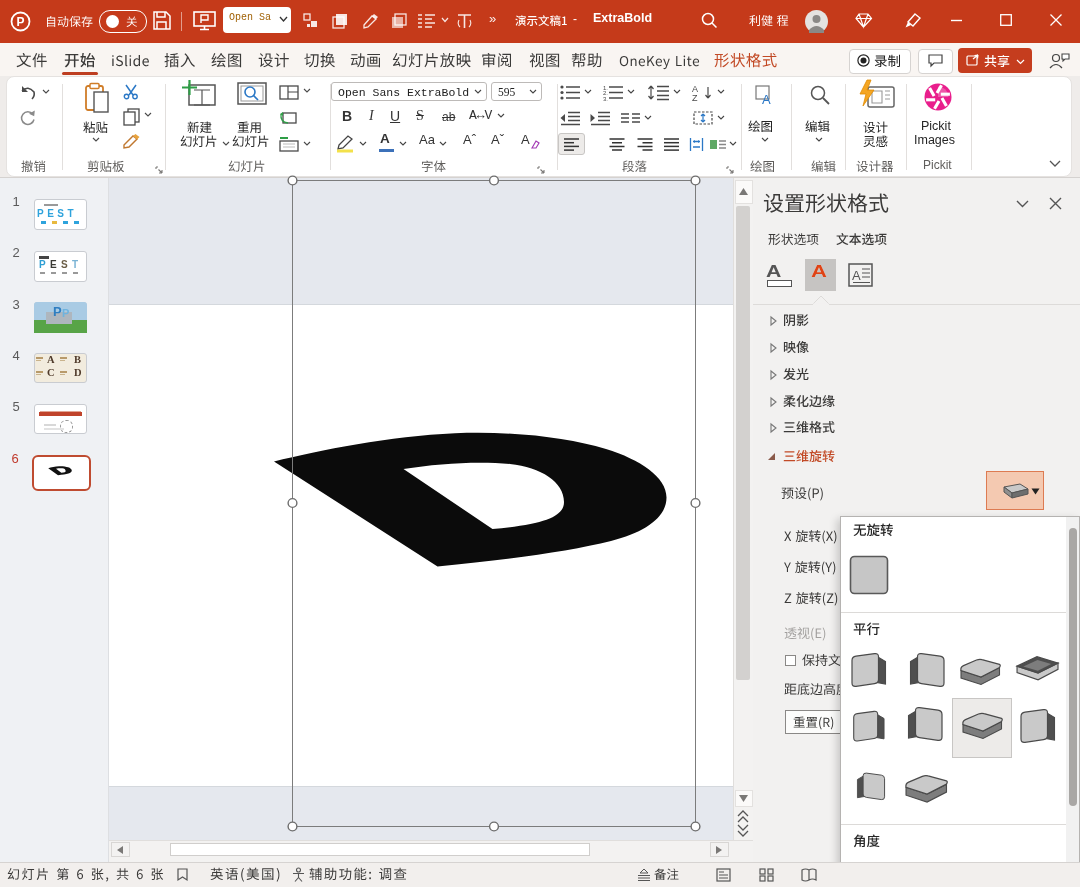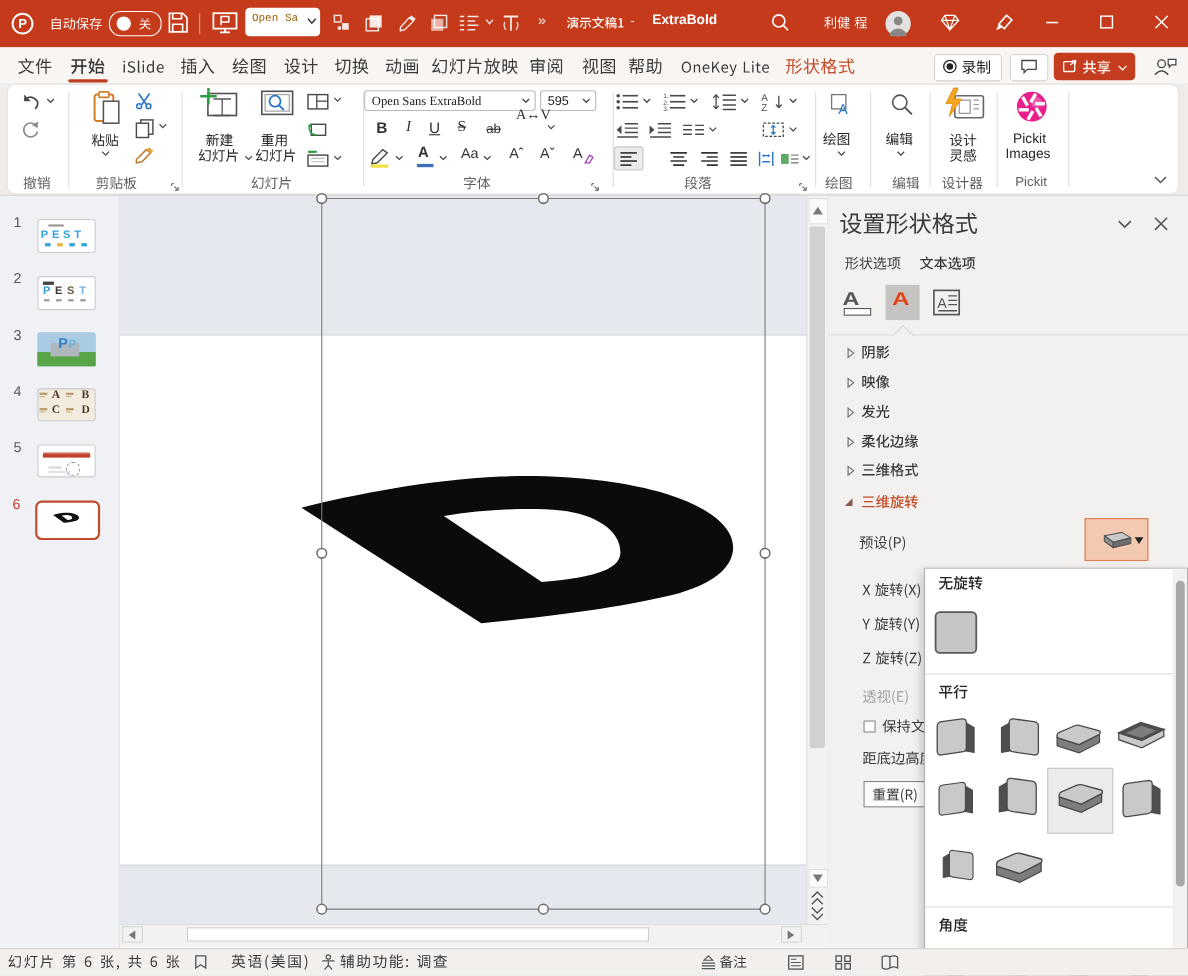--- a/index.html
+++ b/index.html
@@ -295,35 +295,35 @@
   </svg>
 <svg class="ic" style="left:279px;top:137px" width="20" height="15" viewBox="0 0 20 15">
     <rect x="1" y="4" width="18" height="10" fill="none" stroke="#4a4a4a" stroke-width="1.3"></rect>
     <path d="M1 1 h8" stroke="#2E9E46" stroke-width="2"></path>
     <path d="M4 7 h12 M4 10 h12" stroke="#bbb" stroke-width="1"></path>
   </svg>
 <svg class="ic" style="left:303px;top:141px" width="8" height="6" viewBox="0 0 8 6">
     <path d="M1 1 l3 3 l3 -3" fill="none" stroke="#4a4a4a" stroke-width="1.1"></path>
   </svg>
 <div class="ab" style="left:331px;top:82px;width:156px;height:19px;background:#fff;border:1px solid #BDBAB8;border-radius:3px;box-sizing:border-box"></div>
-<div class="ab" style="left:338px;top:85.5px;font-size:11.5px;color:#222;font-family:Liberation Serif, serif">Open Sans ExtraBold</div>
+<div class="ab" style="left:338px;top:85.5px;font-size:11.5px;color:#222;font-family:Liberation Mono, monospace">Open Sans ExtraBold</div>
 <svg class="ic" style="left:474px;top:89px" width="8" height="6" viewBox="0 0 8 6">
     <path d="M1 1 l3 3 l3 -3" fill="none" stroke="#444" stroke-width="1.1"></path>
   </svg>
 <div class="ab" style="left:491px;top:82px;width:51px;height:19px;background:#fff;border:1px solid #BDBAB8;border-radius:3px;box-sizing:border-box"></div>
-<div class="ab" style="left:498px;top:85.5px;font-size:11.5px;color:#222;font-family:Liberation Sans, sans-serif">595</div>
+<div class="ab" style="left:498px;top:85.5px;font-size:11.5px;color:#222;font-family:Liberation Serif, serif">595</div>
 <svg class="ic" style="left:529px;top:89px" width="8" height="6" viewBox="0 0 8 6">
     <path d="M1 1 l3 3 l3 -3" fill="none" stroke="#444" stroke-width="1.1"></path>
   </svg>
 <div style="position:absolute;font-family:'Liberation Sans';color:#333;left:342px;top:108px;font-size:14px;font-weight:bold">B</div>
 <div style="position:absolute;font-family:'Liberation Sans';color:#333;left:369px;top:108px;font-size:14px;font-style:italic;font-family:'Liberation Serif'">I</div>
 <div style="position:absolute;font-family:'Liberation Sans';color:#333;left:390px;top:108px;font-size:14px;text-decoration:underline">U</div>
 <div style="position:absolute;font-family:'Liberation Sans';color:#333;left:416px;top:108px;font-size:14px;text-decoration:line-through;font-family:'Liberation Serif'">S</div>
 <div style="position:absolute;font-family:'Liberation Sans';color:#333;left:442px;top:110px;font-size:12px;text-decoration:line-through">ab</div>
-<div style="position:absolute;font-family:Liberation Serif, serif;color:#333;left:469px;top:96px;font-size:13px">A↔V</div>
+<div style="position:absolute;font-family:Liberation Mono, monospace;color:#333;left:469px;top:108px;font-size:13px">A↔V</div>
 <svg class="ic" style="left:497px;top:113px" width="8" height="6" viewBox="0 0 8 6">
     <path d="M1 1 l3 3 l3 -3" fill="none" stroke="#444" stroke-width="1.1"></path>
   </svg>
 <svg class="ic" style="left:335px;top:135px" width="21" height="17" viewBox="0 0 21 17">
     <path d="M4 10 L13 1 l4 3 L8 13 l-5 1 z" fill="none" stroke="#444" stroke-width="1.3"></path>
     <rect x="2" y="14.5" width="16" height="3" fill="#F3E14B"></rect>
   </svg>
 <svg class="ic" style="left:359px;top:141px" width="8" height="6" viewBox="0 0 8 6">
     <path d="M1 1 l3 3 l3 -3" fill="none" stroke="#444" stroke-width="1.1"></path>
   </svg>

